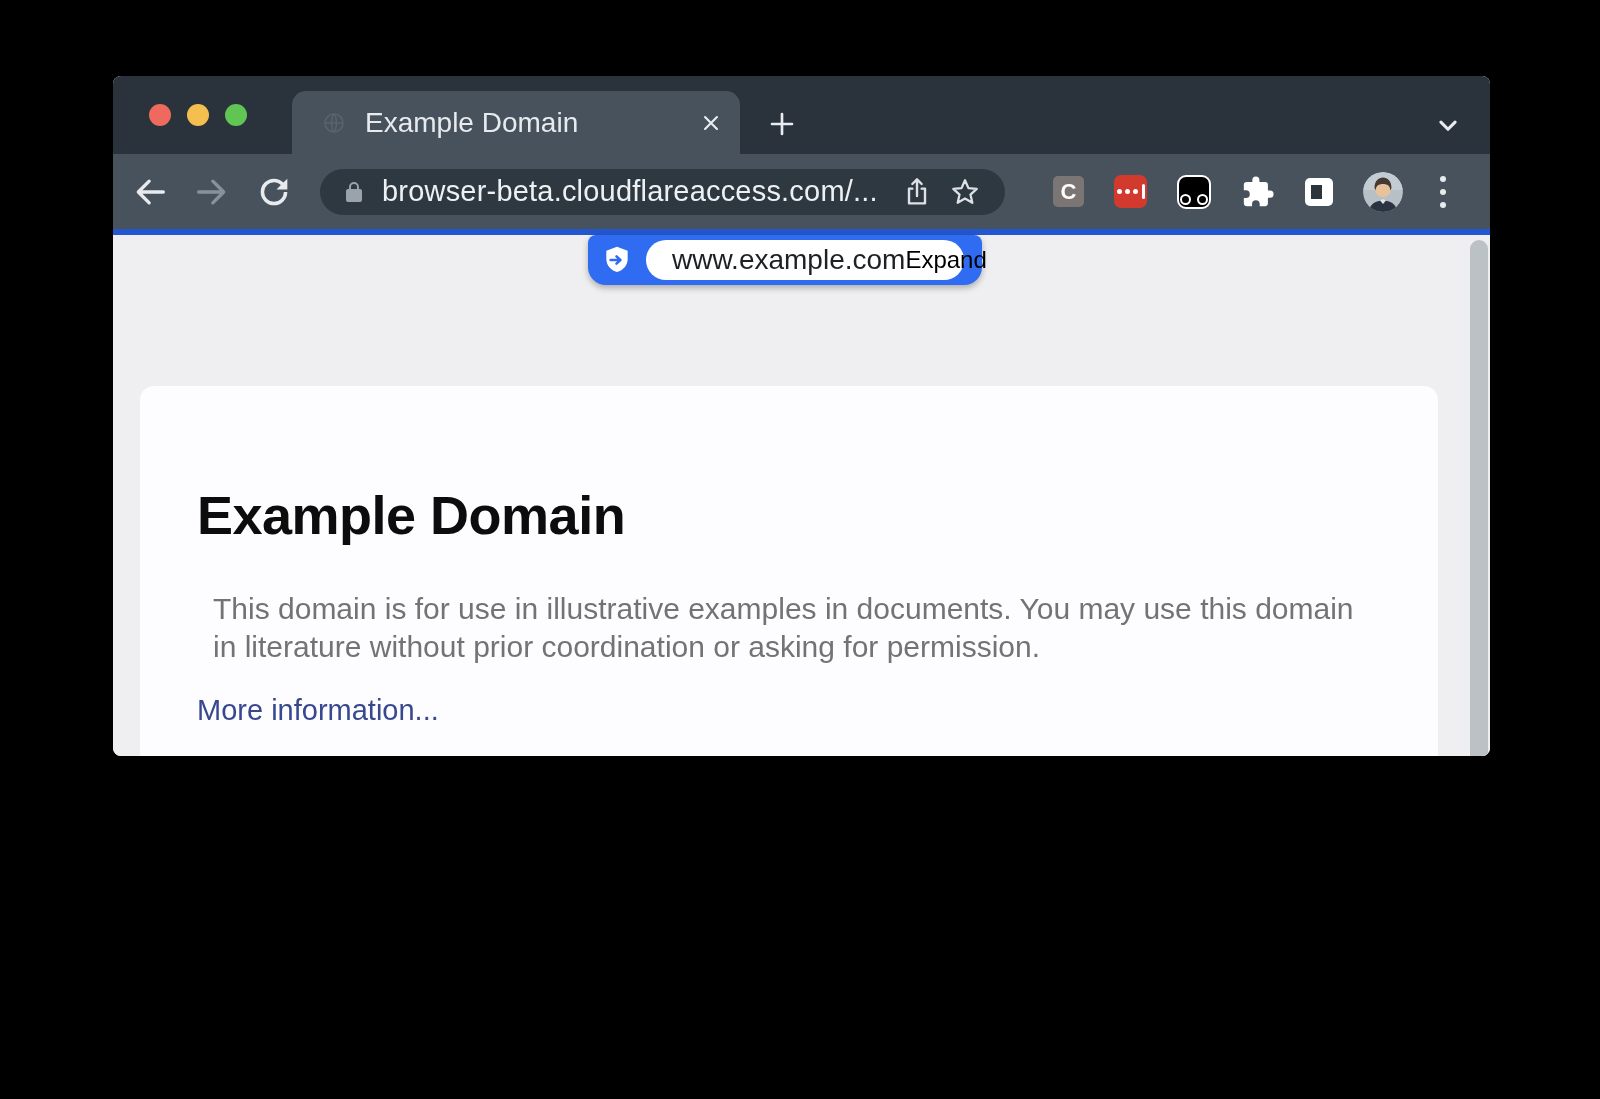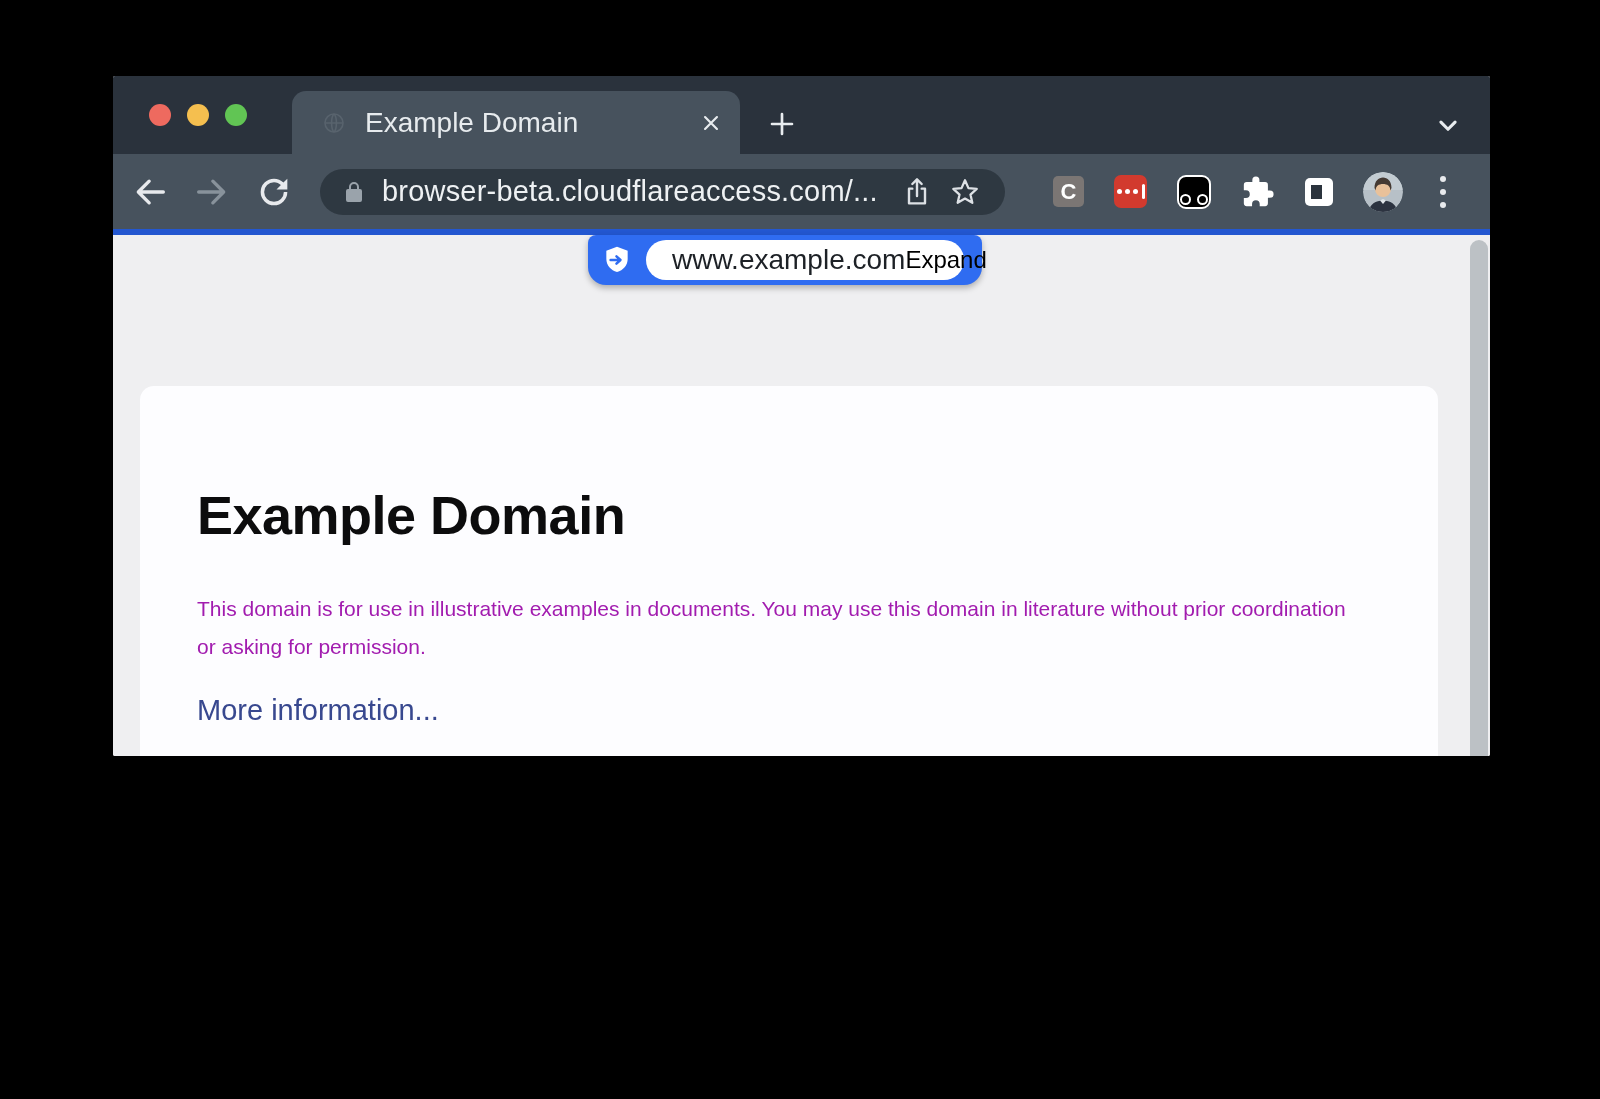--- a/index.html
+++ b/index.html
@@ -1,21 +1,21 @@
 <!DOCTYPE html>
 <html><head>
 <meta charset="utf-8">
 <style>
   * { margin: 0; padding: 0; box-sizing: border-box; }
   html, body { width: 1600px; height: 1099px; background: #000; overflow: hidden; }
   body { font-family: "Liberation Sans", sans-serif; }
 
   .window {
     position: absolute; left: 113px; top: 76px; width: 1377px; height: 680px;
-    border-radius: 2px; overflow: hidden; background: #efeff1;
+    border-radius: 8px; overflow: hidden; background: #efeff1;
   }
 
   
   .tabstrip { position: relative; height: 78px; background: #2a323c; }
   .traffic { position: absolute; left: 36px; top: 28px; display: flex; gap: 16px; }
   .tl { width: 22px; height: 22px; border-radius: 50%; display: inline-block; }
   .tl.red    { background: #ee6a5f; }
   .tl.yellow { background: #f5bf4f; }
   .tl.green  { background: #61c554; }
 
@@ -113,21 +113,21 @@
 
   .card {
     position: absolute; left: 27px; top: 151px; width: 1298px; height: 472px;
     background: #fdfdff; border-radius: 14px; padding: 98px 57px 0;
   }
   .card h1 {
     font-size: 54px; font-weight: 700; color: #0c0c0d; line-height: 62px;
     letter-spacing: -.5px;
   }
   .card p {
-    margin-top: 44px; width: 1150px; font-size: 21px; line-height: 38px; color: #a21caf;
+    margin-top: 44px; width: 1150px; font-size: 30px; line-height: 38px; color: #737373; margin-left: 16px;
   }
   .card a {
     display: inline-block; margin-top: 28px; font-size: 29px; color: #38488f;
     text-decoration: none; cursor: pointer;
   }
 
   .scroll-thumb {
     position: absolute; left: 1357px; top: 5px; width: 18px; height: 643px;
     background: #bcc1c5; border-radius: 9px; cursor: pointer;
   }

